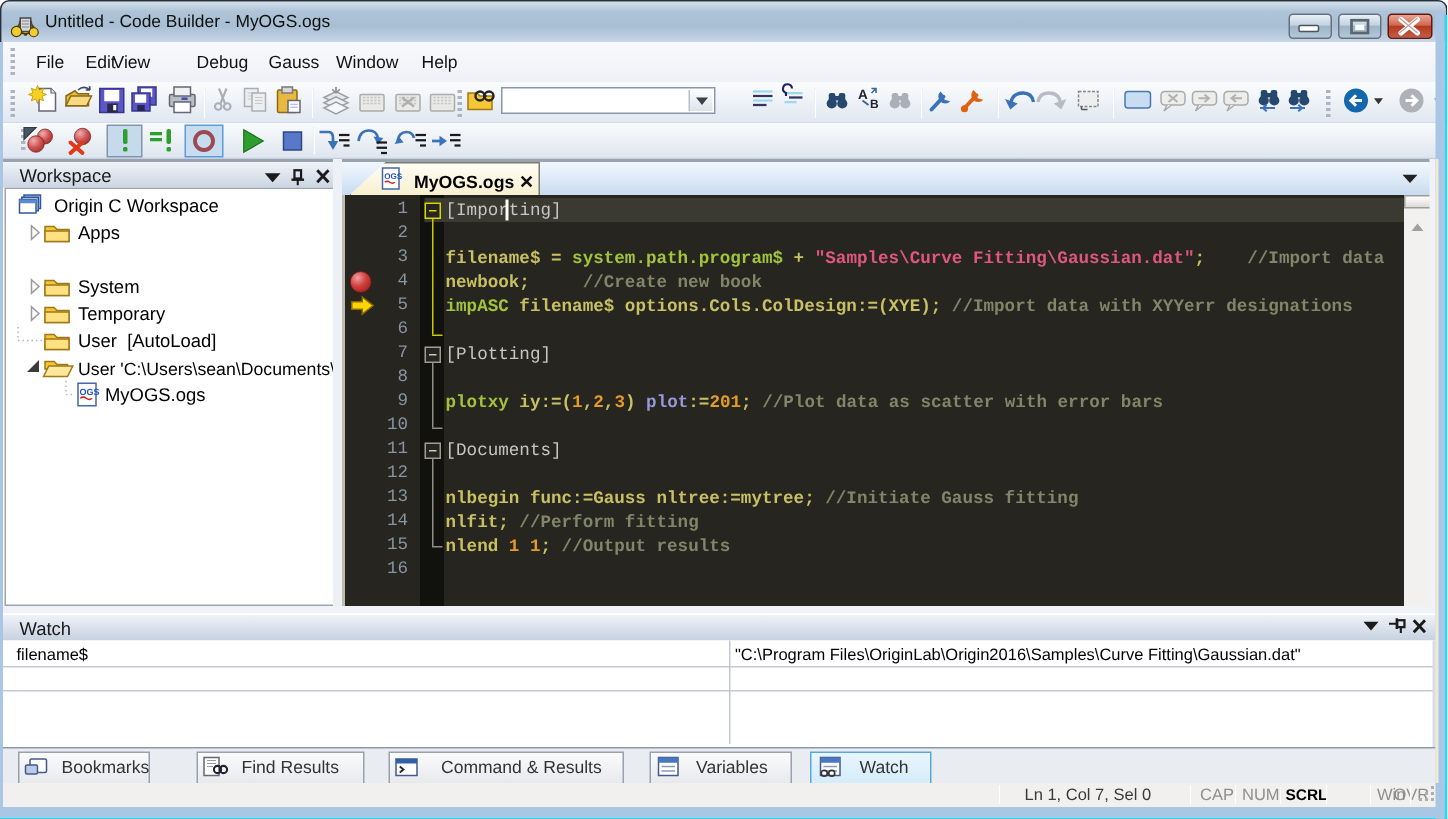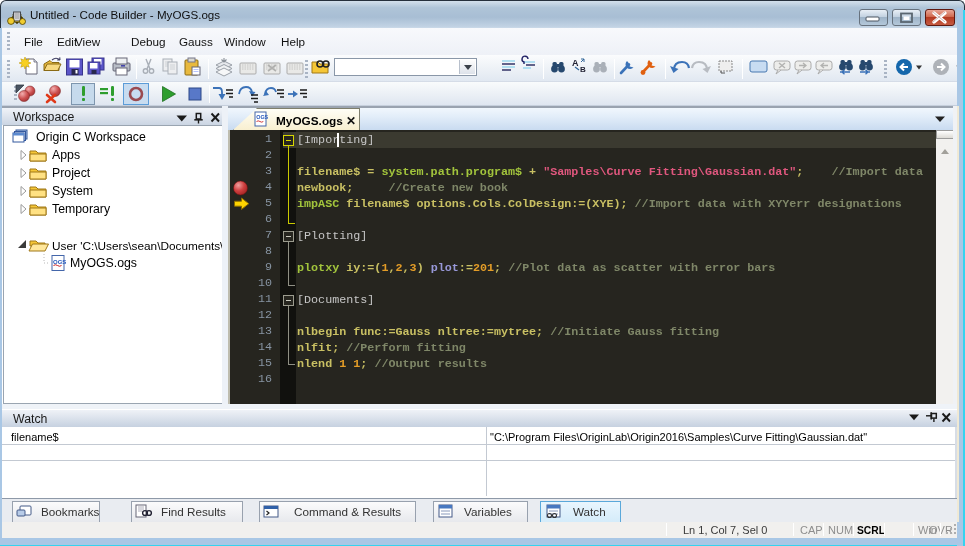--- a/index.html
+++ b/index.html
@@ -369,40 +369,40 @@
         </svg>
       </div>
       <div class="trow" style="top: 20px;">
         <span class="lbl" style="left: 48px;">Apps</span>
         <svg width="70" height="18" style="left: 0px; top: 0px;">
           <path d="M17 4.5 L22 9 L17 13.5 Z" fill="#FFF" stroke="#9A9A9A" stroke-width="1"></path>
           <path d="M26 5 l6 0 l2 2 l8 0 l0 8 l-16 0 z" fill="#F5C636" stroke="#A07818" stroke-width="1"></path>
           <path d="M26 8 l16 0 l0 7 l-16 0 z" fill="#FFE183" stroke="#A07818" stroke-width="1"></path>
         </svg>
       </div>
-      <div class="trow" style="top: 38px;">
-        <span class="lbl" style="left: 48px;">Project</span>
-        <svg width="70" height="18" style="left: 0px; top: 0px;">
-          <path d="M17 4.5 L22 9 L17 13.5 Z" fill="#FFF" stroke="#9A9A9A" stroke-width="1"></path>
-          <path d="M26 5 l6 0 l2 2 l8 0 l0 8 l-16 0 z" fill="#F5C636" stroke="#A07818" stroke-width="1"></path>
-          <path d="M26 8 l16 0 l0 7 l-16 0 z" fill="#FFE183" stroke="#A07818" stroke-width="1"></path>
-        </svg>
-      </div>
       <div class="trow" style="top: 56px;">
         <span class="lbl" style="left: 48px;">System</span>
         <svg width="70" height="18" style="left: 0px; top: 0px;">
           <path d="M17 4.5 L22 9 L17 13.5 Z" fill="#FFF" stroke="#9A9A9A" stroke-width="1"></path>
           <path d="M26 5 l6 0 l2 2 l8 0 l0 8 l-16 0 z" fill="#F5C636" stroke="#A07818" stroke-width="1"></path>
           <path d="M26 8 l16 0 l0 7 l-16 0 z" fill="#FFE183" stroke="#A07818" stroke-width="1"></path>
         </svg>
       </div>
       <div class="trow" style="top: 74px;">
         <span class="lbl" style="left: 48px;">Temporary</span>
         <svg width="70" height="18" style="left: 0px; top: 0px;">
           <path d="M17 4.5 L22 9 L17 13.5 Z" fill="#FFF" stroke="#9A9A9A" stroke-width="1"></path>
+          <path d="M26 5 l6 0 l2 2 l8 0 l0 8 l-16 0 z" fill="#F5C636" stroke="#A07818" stroke-width="1"></path>
+          <path d="M26 8 l16 0 l0 7 l-16 0 z" fill="#FFE183" stroke="#A07818" stroke-width="1"></path>
+        </svg>
+      </div>
+      <div class="trow" style="top: 92px;">
+        <span class="lbl" style="left: 48px;">User &nbsp;[AutoLoad]</span>
+        <svg width="70" height="18" style="left: 0px; top: 0px;">
+          <path d="M8 0 V9 H24" fill="none" stroke="#B8B8B8" stroke-width="1" stroke-dasharray="1,2"></path>
           <path d="M26 5 l6 0 l2 2 l8 0 l0 8 l-16 0 z" fill="#F5C636" stroke="#A07818" stroke-width="1"></path>
           <path d="M26 8 l16 0 l0 7 l-16 0 z" fill="#FFE183" stroke="#A07818" stroke-width="1"></path>
         </svg>
       </div>
       <div class="trow" style="top: 110px;">
         <span class="lbl" style="left: 48px; font-size:11.8px; top:2.5px;">User 'C:\Users\sean\Documents\OriginLab\</span>
         <svg width="70" height="18" style="left: 0px; top: 0px;">
           <path d="M22 4 V12 H14 Z" fill="#3A3A3A"></path>
           <path d="M26 5 l6 0 l2 2 l7 0 l0 3 l-15 0 z" fill="#F5C636" stroke="#A07818" stroke-width="1"></path>
           <path d="M25 15 l3.5-7 l16 0 l-3.5 7 z" fill="#FFE79B" stroke="#A07818" stroke-width="1"></path>

